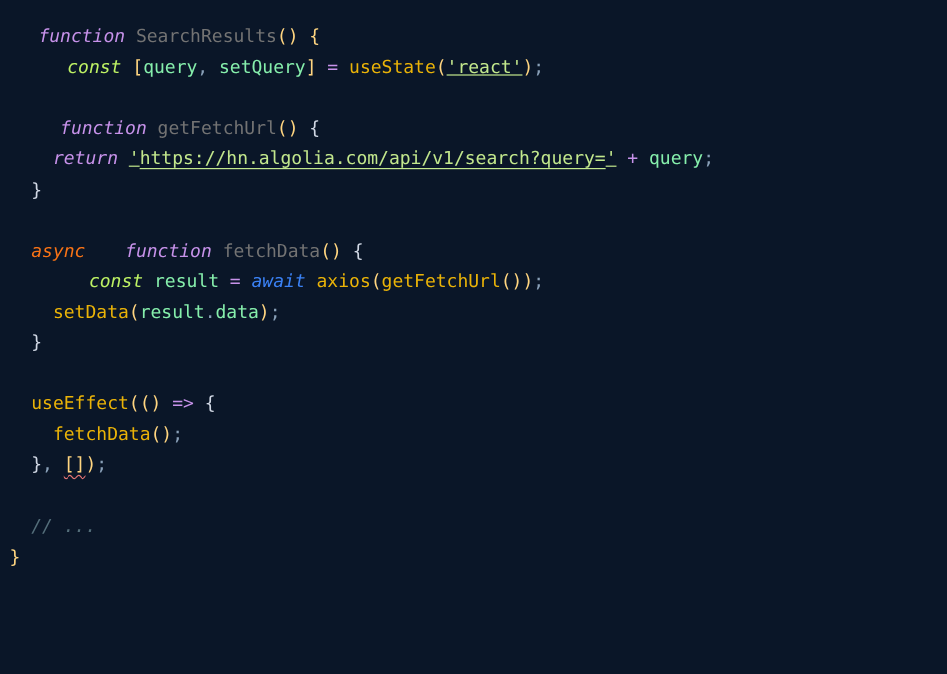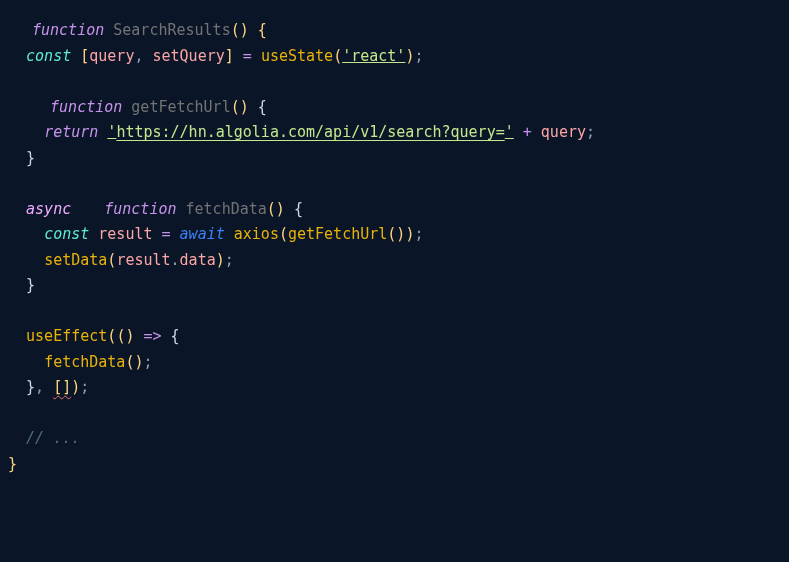--- a/index.html
+++ b/index.html
@@ -24,23 +24,23 @@
     .kw-purple { color: #c792ea; font-style: italic; margin-left: 24px; }
     .fn-name { color: #eab308; }
     .fn-def { color: #737373; }
     .paren { color: #ffd580; }
     .bracket { color: #ffd580; }
     .brace { color: #d0d7e4; }
     .brace-outer { color: #ffd580; }
     .punct { color: #89a0b8; }
     .op { color: #c792ea; }
     .str { color: #c3e88d; text-decoration: underline; }
-    .ident { color: #fca5a5; }
-    .const-kw { color: #5eead4; font-style: italic; }
-    .async-kw { color: #f0abfc; font-style: italic; }
+    .ident { color: #86efac; }
+    .const-kw { color: #bef264; font-style: italic; margin-left: 30px; }
+    .async-kw { color: #f97316; font-style: italic; }
     .return-kw { color: #c792ea; font-style: italic; }
     .await-kw { color: #3b82f6; font-style: italic; }
     .comment { color: #546e7a; font-style: italic; }
     .url-underline { 
       text-decoration: underline;
       text-decoration-color: #c3e88d;
       text-underline-offset: 3px;
     }
     .squiggle {
       text-decoration: underline wavy #e57373;

